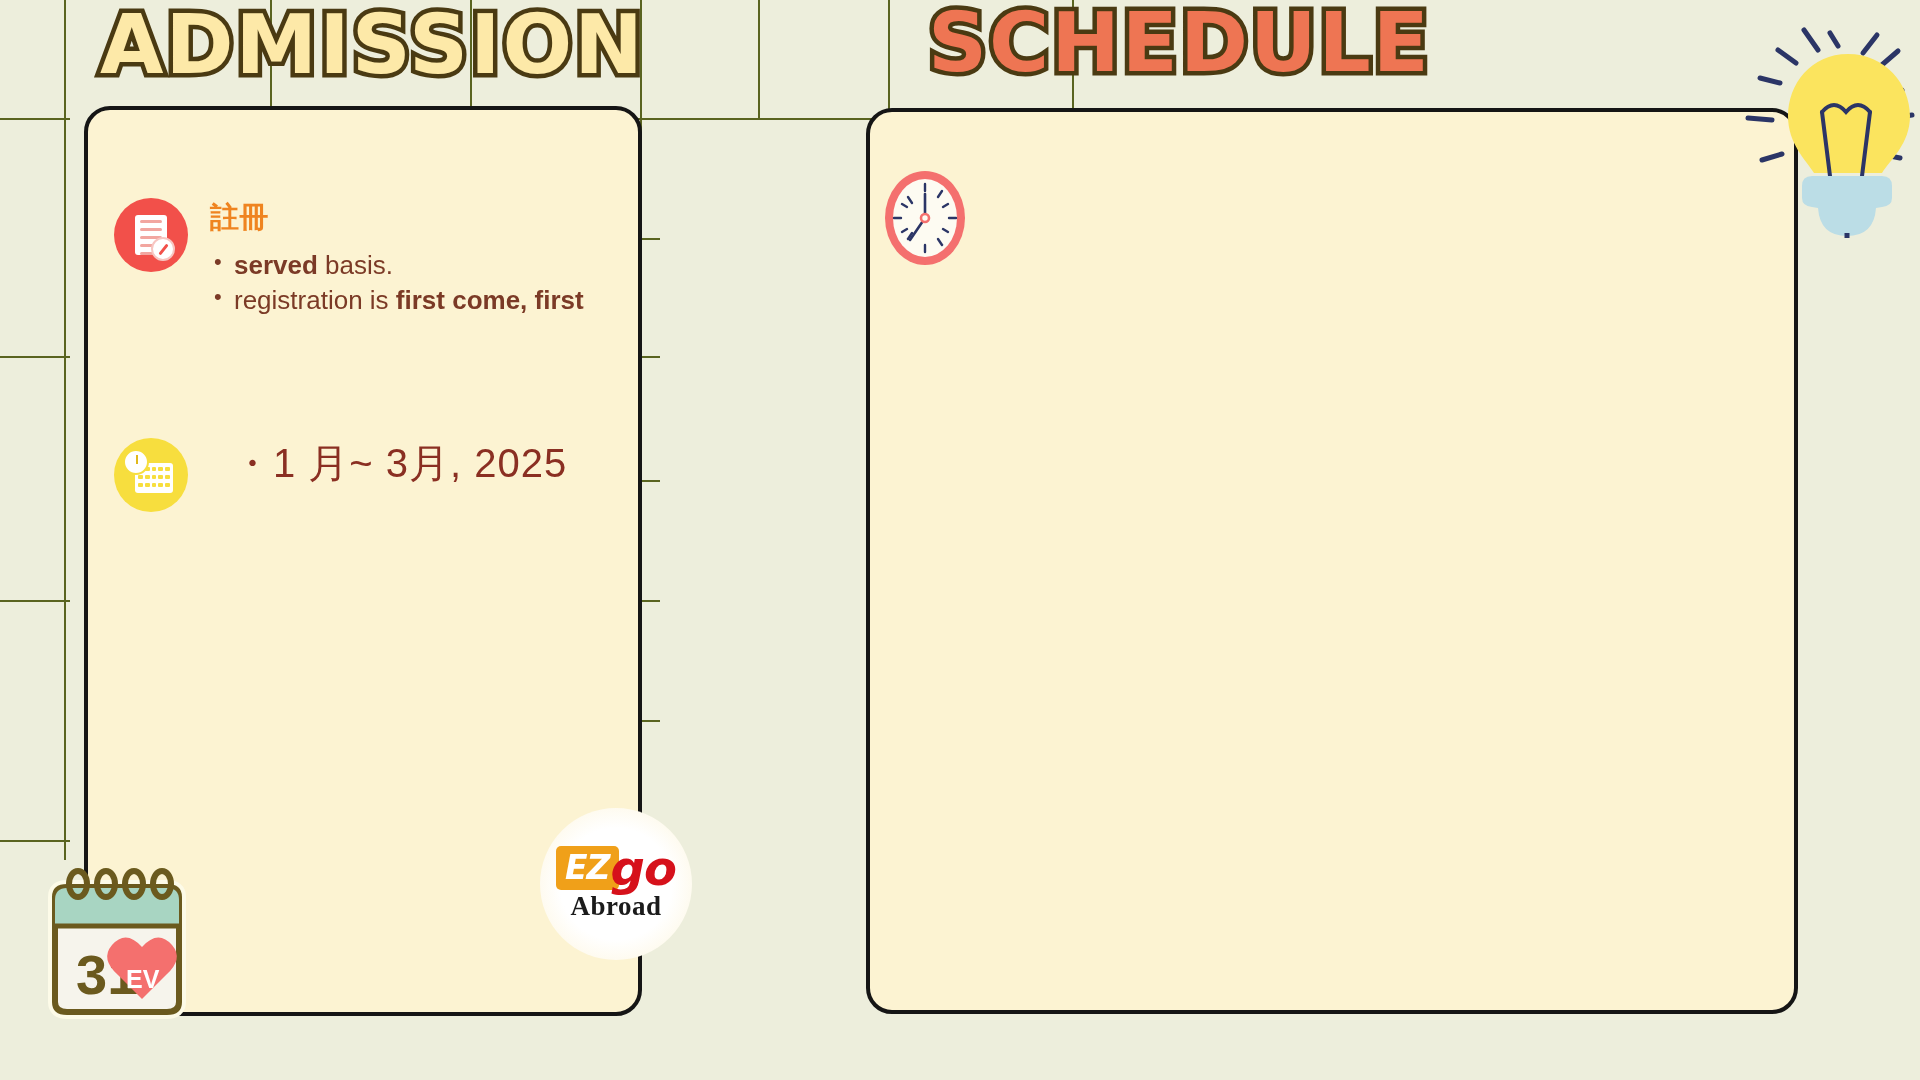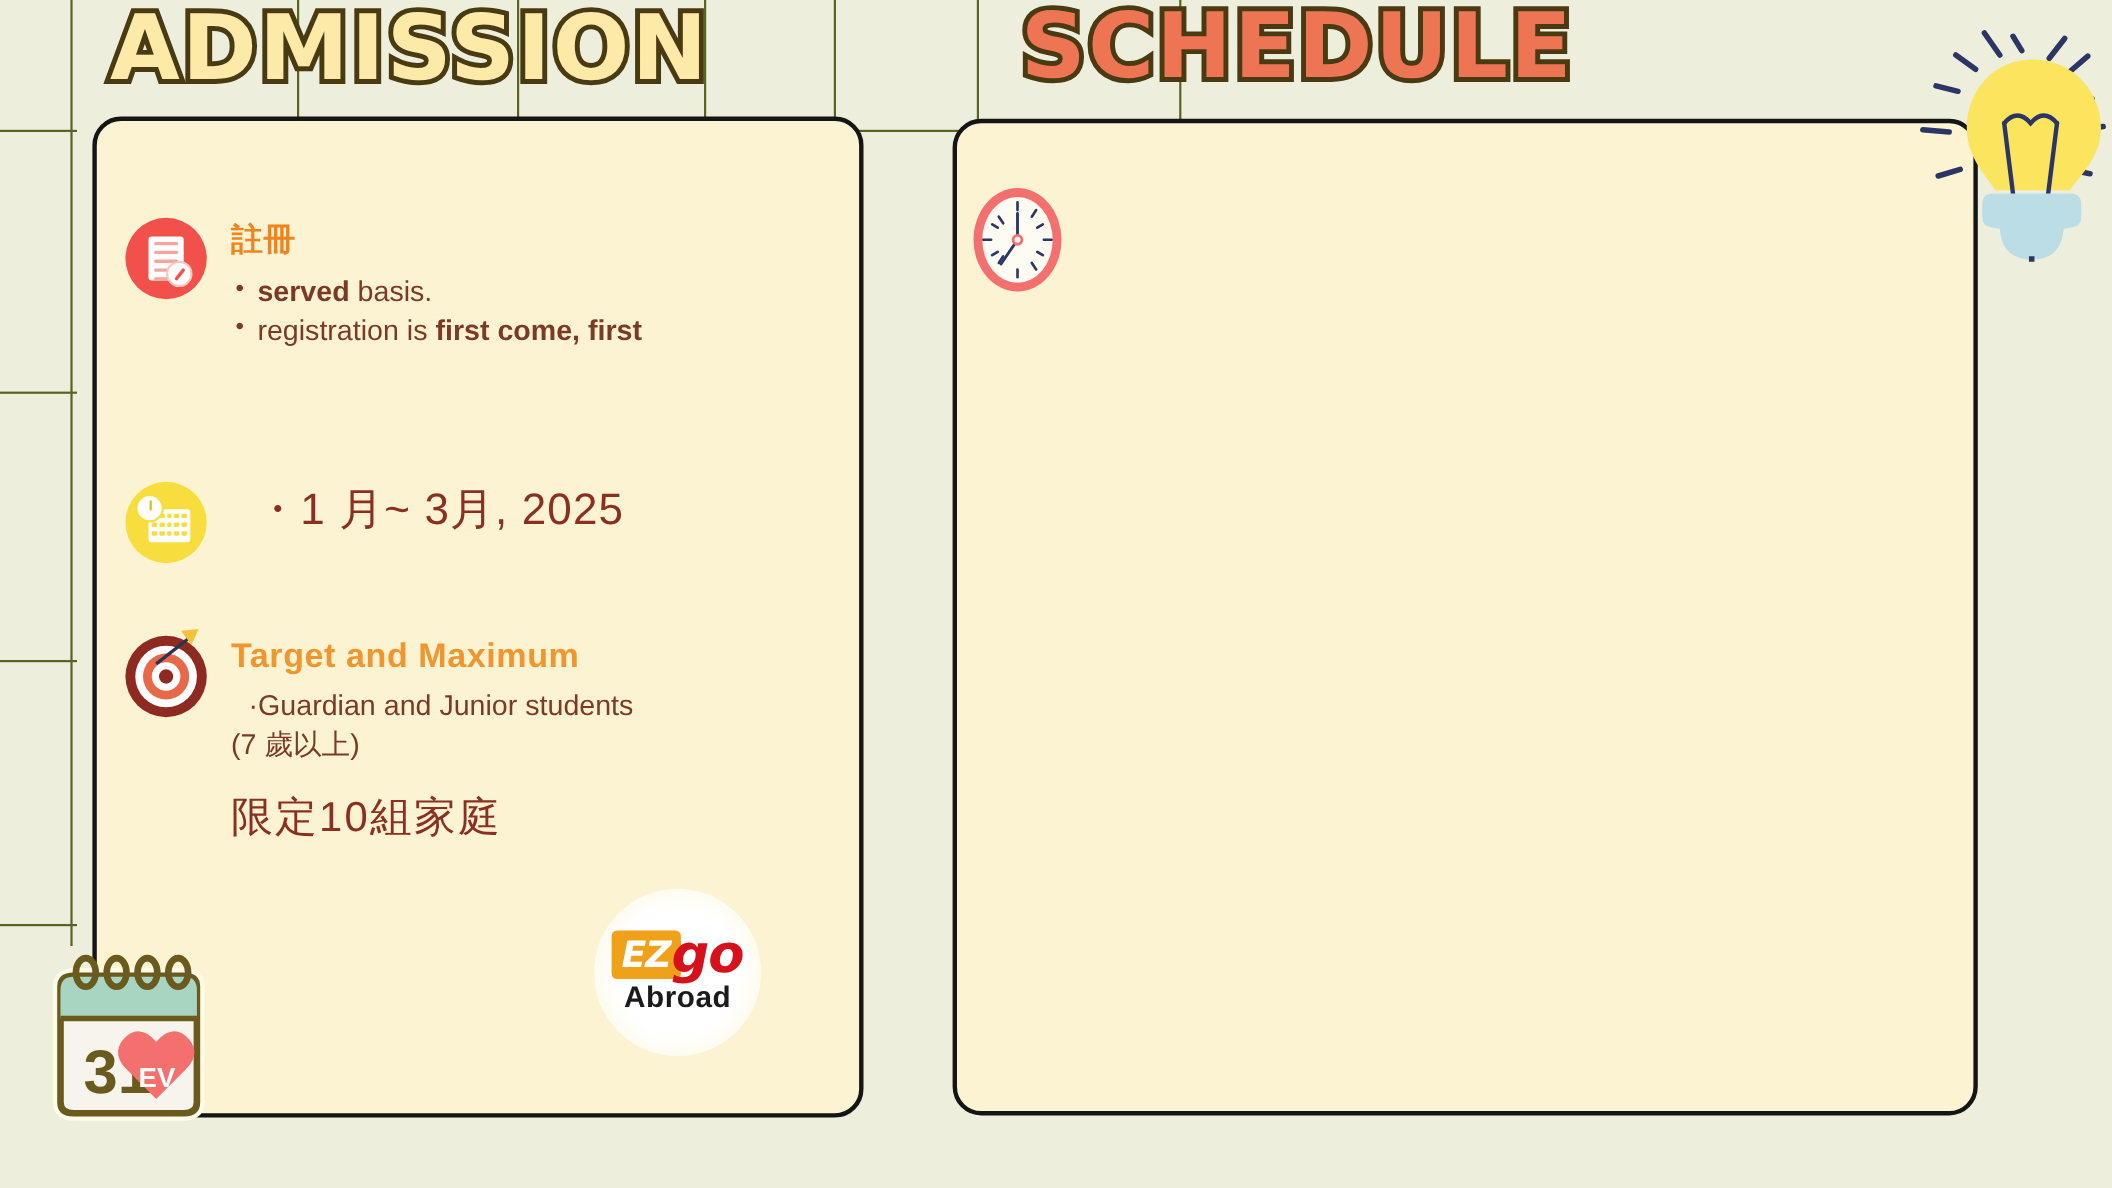--- a/index.html
+++ b/index.html
@@ -34,21 +34,21 @@
   .title-schedule  { left: 928px; top: 2px; color: #ee7553; }
 
   
   .card {
     position: absolute;
     background: #fcf3d2;
     border: 4px solid #151515;
     border-radius: 26px;
     z-index: 5;
   }
-  .card-left  { left: 84px;  top: 106px; width: 701px;  height: 910px; }
+  .card-left  { left: 84px;  top: 106px; width: 558px;  height: 910px; }
   .card-right { left: 866px; top: 108px; width: 932px;  height: 906px; }
 
   
   .sec { position: absolute; display: flex; }
   .sec-icon {
     width: 74px; height: 74px; border-radius: 50%;
     flex: 0 0 74px;
     position: relative;
     display: flex; align-items: center; justify-content: center;
   }
@@ -158,21 +158,21 @@
     font-size: 33px; font-style: italic;
     padding: 2px 9px 3px 9px; border-radius: 5px;
     letter-spacing: -1px;
   }
   .logo-go {
     color: #d6111b; font-family: "DejaVu Sans", sans-serif;
     font-weight: bold; font-style: italic; font-size: 48px;
     margin-left: -8px; letter-spacing: -1px;
   }
   .logo-abroad {
-    font-family: Liberation Sans, sans-serif; font-weight: bold;
+    font-family: Liberation Serif, serif; font-weight: bold;
     font-size: 27px; color: #1b1b1b; margin-top: 1px; letter-spacing: 0.5px;
   }
 
   
   .cal-sticker { position: absolute; left: 30px; top: 862px; width: 180px; height: 170px; z-index: 9; }
 
   
   .bulb { position: absolute; left: 1700px; top: 8px; width: 230px; height: 230px; z-index: 8; }
 
   
@@ -338,36 +338,20 @@
           <span></span>
           <span></span>
         <div class="cal-clock"></div>
       </div>
     </div>
     <div class="sec-body">
       <div class="big-line" style="margin-left:22px;">・1 月~ 3月, 2025</div>
     </div>
   </div>
 
-  <div class="sec" style="left:26px; top:468px;">
-    <div class="sec-icon target-icon">
-      <div class="target-ring tr1"></div>
-      <div class="target-ring tr2"></div>
-      <div class="target-ring tr3"></div>
-      <div class="target-ring tr4"></div>
-      <div class="target-ring tr5"></div>
-      <div class="arrow"></div>
-    </div>
-    <div class="sec-body">
-      <div class="sec-title en">Target and Maximum</div>
-      <div class="line-plain" style="margin-left:16px;">·Guardian and Junior students</div>
-      <div class="line-plain">(7 歲以上)</div>
-      <div class="big-line2">限定10組家庭</div>
-    </div>
-  </div>
 </div>
 
 <div class="logo-wrap">
   <div class="logo-row">
     <span class="logo-ez">EZ</span>
     <span class="logo-go">go</span>
   </div>
   <div class="logo-abroad">Abroad</div>
 </div>
 

